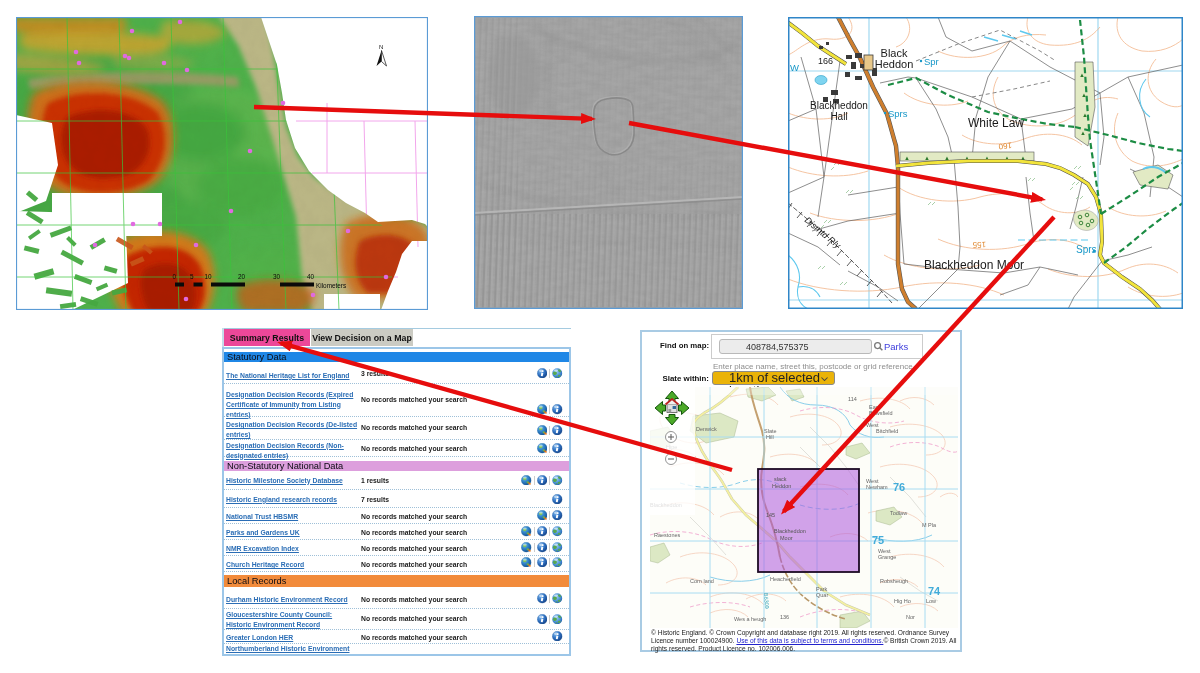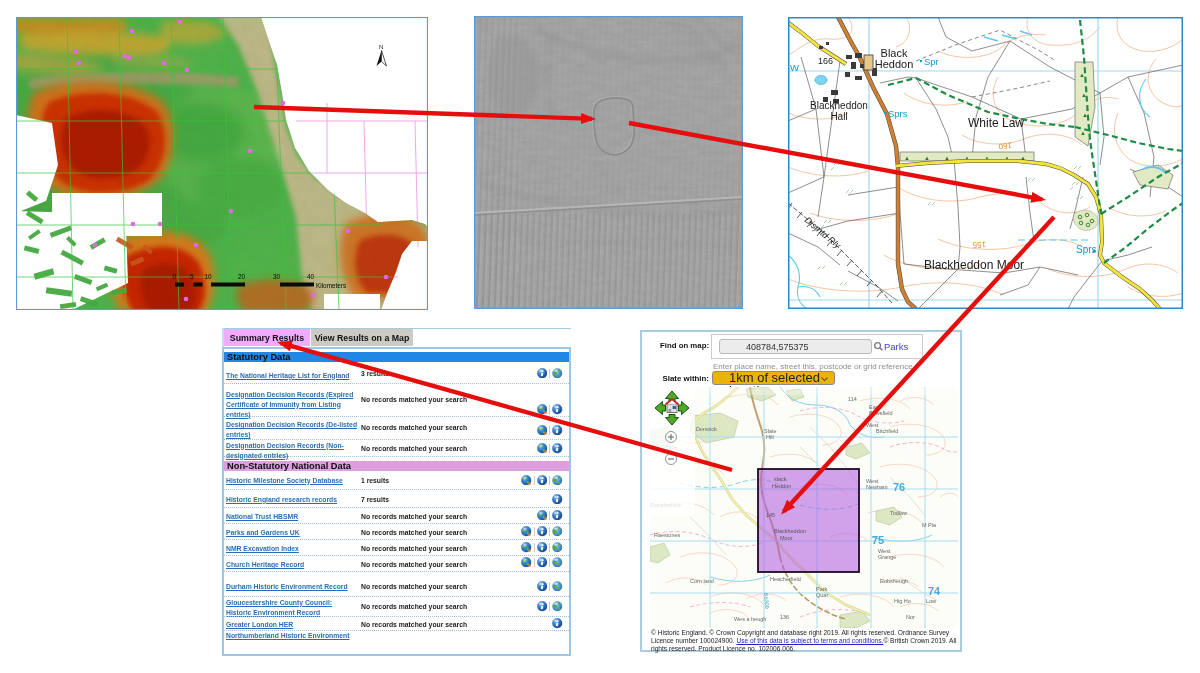--- a/index.html
+++ b/index.html
@@ -3,25 +3,25 @@
 <meta charset="utf-8">
 <style>
   html,body{margin:0;padding:0;width:1200px;height:673px;background:#fff;overflow:hidden;
     font-family:"Liberation Sans", sans-serif;}
   .abs{position:absolute;}
   #page{position:relative;width:1200px;height:673px;}
   
   #results{left:222px;top:330px;width:350px;height:327px;}
   .tab{position:absolute;top:-1px;height:17px;font-weight:bold;font-size:8.8px;color:#111;
        line-height:18px;text-align:center;box-sizing:border-box;}
-  .tab.on{left:2px;width:86px;background:#f0abfc;}
+  .tab.on{left:2px;width:86px;background:#ec4899;}
   .tab.off{left:89px;width:102px;background:#cbcbc3;}
   #tframe{position:absolute;left:0;top:17px;width:349px;height:309px;box-sizing:border-box;
      border:2px solid #9cc6e8;background:#fff;overflow:hidden;}
-  .hdr{position:relative;width:367px;height:10px;font-size:9.3px;font-weight:bold;color:#0b0b12;
+  .hdr{position:relative;width:367px;height:10px;font-size:9.3px;font-weight:normal;color:#0b0b12;
        line-height:10.5px;padding-left:3px;box-sizing:border-box;}
   .row{position:relative;width:345px;border-top:1px dotted #9fc0d8;box-sizing:border-box;}
   .row .lnk{position:absolute;left:2px;top:3px;width:132px;font-size:6.8px;font-weight:bold;
       color:#2a6db5;text-decoration:underline;line-height:10px;}
   .row .res{position:absolute;left:137px;top:4px;font-size:6.8px;font-weight:bold;color:#1a1a1a;}
   .row .ico{position:absolute;right:6.5px;bottom:2px;height:11px;display:flex;gap:2px;align-items:center;}
   .sep{width:1px;height:9px;background:#ccc;}
   
   #findmap{left:616px;top:330px;width:322px;height:322px;border:2px solid #a9cbe4;background:#fff;box-sizing:border-box;margin-left:24px;}
   
@@ -480,21 +480,21 @@
         <path d="M4.6 9.4 Q5.8 9 6.2 10 Q5.4 11.2 4.4 10.6 Q4.2 9.8 4.6 9.4Z" fill="#58a84e"></path>
         <ellipse cx="4.5" cy="2.9" rx="2.3" ry="1.3" fill="#ffffff" opacity="0.5"></ellipse>
       </symbol>
     </defs>
   </svg>
 
   <div id="results" class="abs">
     <div style="position:absolute;left:0;top:-2.5px;width:349px;height:1.5px;background:#a5cbe0"></div>
     <div style="position:absolute;left:0;top:-2.5px;width:1.5px;height:19px;background:#c5dcea"></div>
     <div class="tab on">Summary Results</div>
-    <div class="tab off">View Results on a Map</div>
+    <div class="tab off">View Decision on a Map</div>
     <div id="tframe">
       <div style="height:2.5px"></div>
       <div class="hdr" style="background:#1f87e6">Statutory Data</div>
       <div class="row" style="height:22px;border-top:none;border-bottom:1px dotted #9fc0d8">
   <div class="lnk" style="top:9px">The National Heritage List for England</div>
   <div class="res" style="top:8px">3 results</div>
   <div class="ico" style="bottom:4px">
             <svg width="10.5" height="10.5" viewBox="0 0 12 12">
               <use href="#ico-info"></use>
             </svg>
@@ -630,20 +630,21 @@
             <svg width="10.5" height="10.5" viewBox="0 0 12 12">
               <use href="#ico-info"></use>
             </svg>
             <div class="sep"></div>
             <svg width="10.5" height="10.5" viewBox="0 0 12 12">
               <use href="#ico-g2"></use>
             </svg>
           </div>
         </div>
       <div style="height:3px"></div>
+      <div class="hdr" style="background:#f28b3b;height:12.5px;line-height:13px">Local Records</div>
       <div style="height:1.5px"></div>
       <div class="row" style="height:19.5px;border-top:none">
   <div class="lnk" style="top:6px">Durham Historic Environment Record</div>
   <div class="res" style="top:7px">No records matched your search</div>
   <div class="ico" style="bottom:4px">
             <svg width="10.5" height="10.5" viewBox="0 0 12 12">
               <use href="#ico-info"></use>
             </svg>
             <div class="sep"></div>
             <svg width="10.5" height="10.5" viewBox="0 0 12 12">

